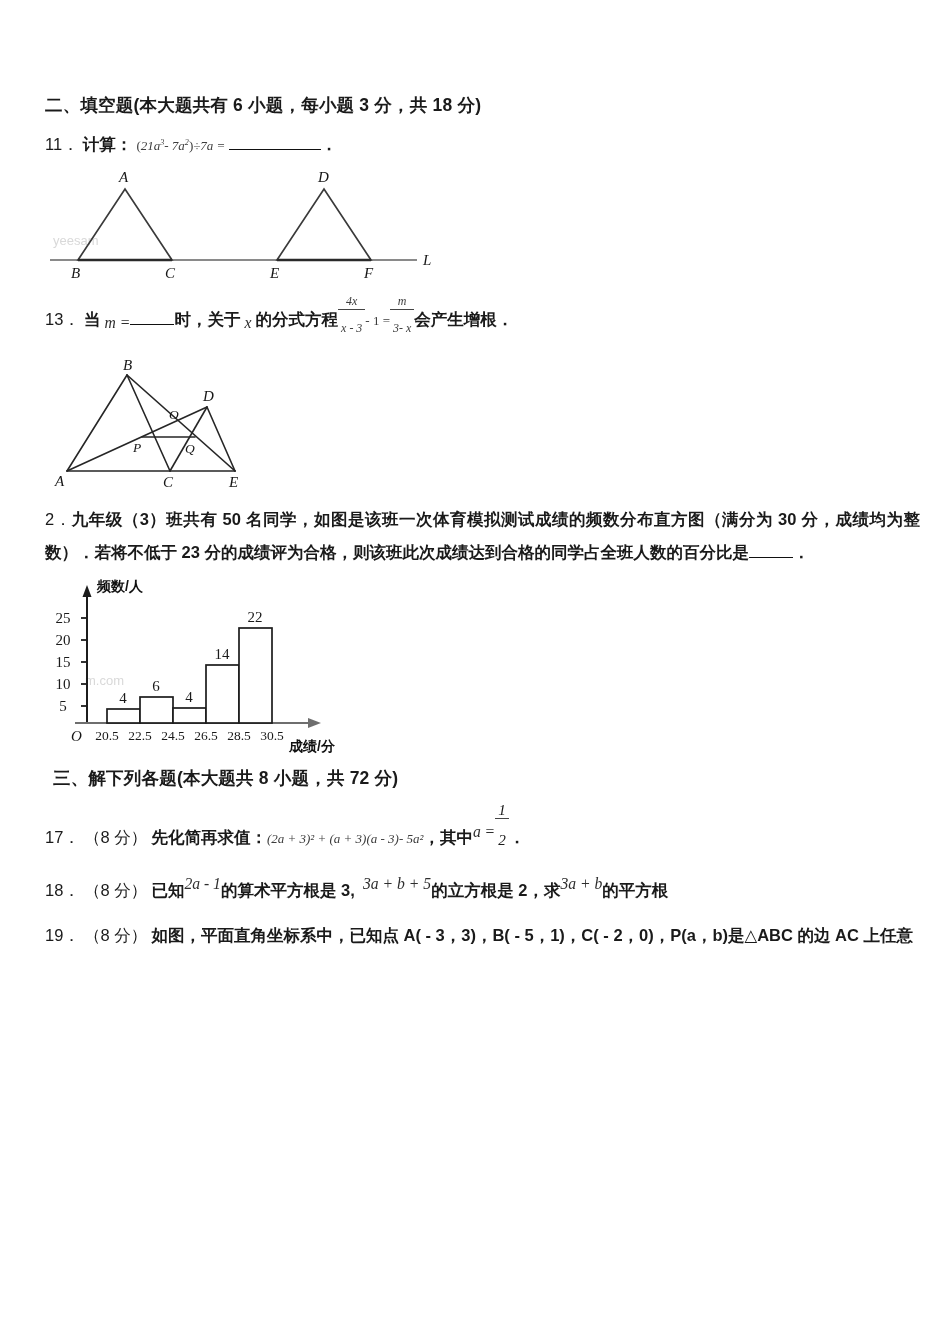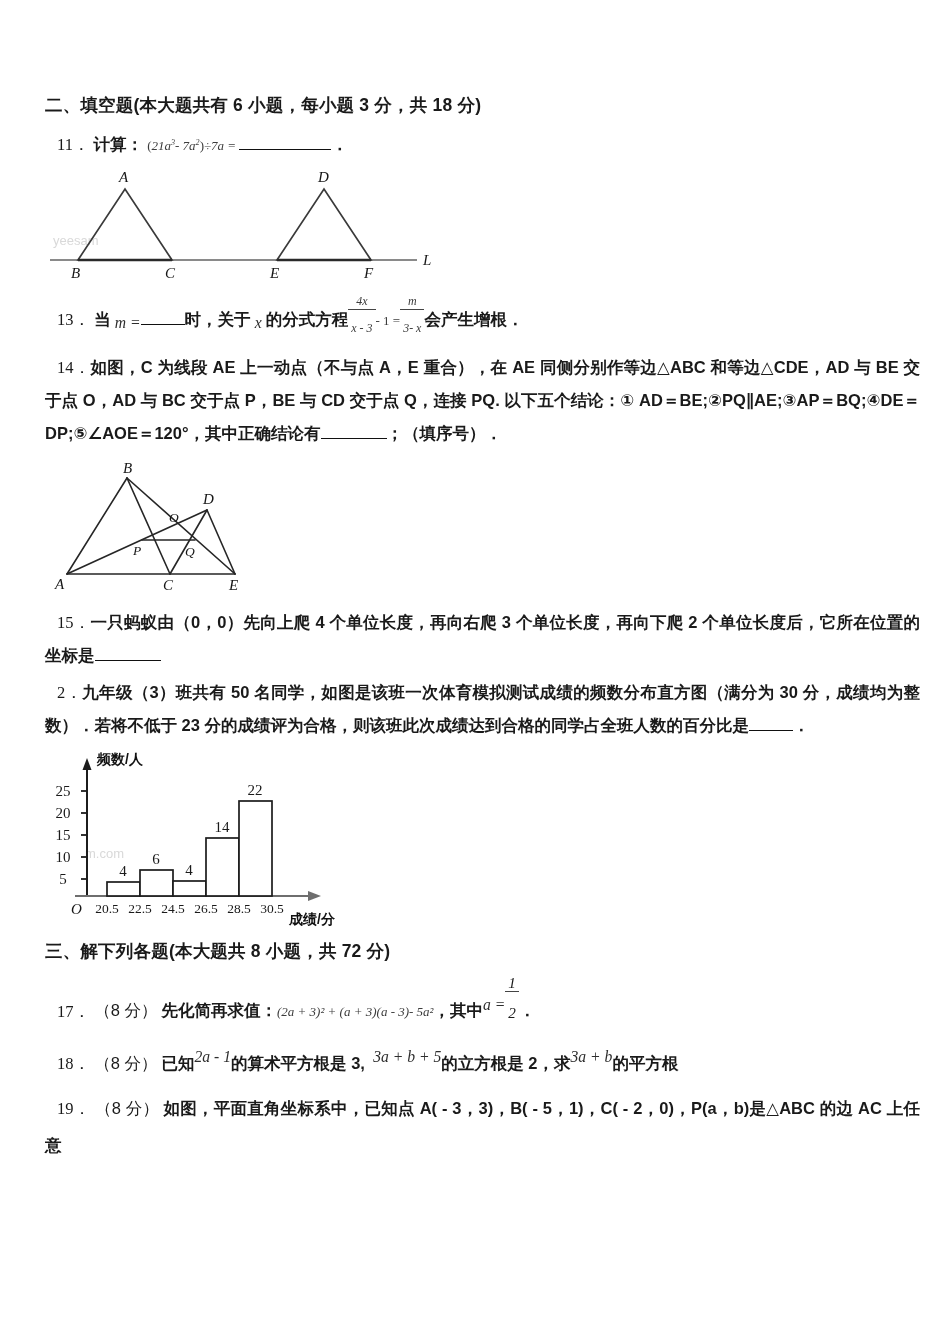--- a/index.html
+++ b/index.html
@@ -38,23 +38,22 @@
     line-height: 1.5;
   }
   .q {
     font-size: 16.5px;
     line-height: 2.0;
     margin: 0 0 4px 0;
     text-align: justify;
   }
   .q.bold { font-weight: bold; }
   .qnum {
-    font-family: Liberation Serif, serif;
+    font-family: Liberation Sans, sans-serif;
     font-weight: normal;
-    margin-left: 12px;
   }
   .cn { font-family: "Liberation Sans", "DejaVu Sans", sans-serif; font-weight: bold; }
   .cn-n { font-family: "Liberation Sans", "DejaVu Sans", sans-serif; }
 
   .blank {
     display: inline-block;
     border-bottom: 1.6px solid #111;
     vertical-align: baseline;
   }
   .bl-sm { width: 44px; }
@@ -175,23 +174,20 @@
     </div>
 
     <div class="q" style="line-height:2.2;">
       <span class="qnum">13．</span>
       <span class="cn">当</span>
       <span class="sup-math" style="vertical-align:-0.18em;">m =</span><span class="blank bl-sm"></span><span class="cn">时，关于</span>
       <span class="sup-math" style="vertical-align:-0.22em;">x</span>
       <span class="cn">的分式方程</span><span class="math"><span class="frac"><span class="num">4x</span><span class="den">x - 3</span></span><span class="up">- 1 =</span><span class="frac"><span class="num">m</span><span class="den">3- x</span></span></span><span class="cn">会产生增根．</span>
     </div>
 
-    <div class="q bold cn-n">
-      <span class="qnum" style="font-weight:normal;">14．</span><span>如图，C 为线段 AE 上一动点（不与点 A，E 重合），在 AE 同侧分别作等边△ABC 和等边△CDE，AD 与 BE 交于点 O，AD 与 BC 交于点 P，BE 与 CD 交于点 Q，连接 PQ. 以下五个结论：① AD＝BE;②PQ∥AE;③AP＝BQ;④DE＝DP;⑤∠AOE＝120°，其中正确结论有</span><span class="blank bl-md"></span><span>；（填序号）．</span>
-    </div>
 
     <div class="fig">
       <svg width="240" height="140" viewBox="0 0 240 140">
         <g stroke="#262626" stroke-width="1.6" fill="none" stroke-linecap="round">
 
           <line x1="22" y1="118" x2="190" y2="118"></line>
 
           <line x1="22" y1="118" x2="82" y2="22"></line>
           <line x1="82" y1="22" x2="125" y2="118"></line>
 
@@ -208,23 +204,20 @@
         <text class="lbl" x="158" y="48">D</text>
         <text class="lbl-sm" x="124" y="66">O</text>
         <text class="lbl-sm" x="88" y="99">P</text>
         <text class="lbl-sm" x="140" y="100">Q</text>
         <text class="lbl" x="10" y="133">A</text>
         <text class="lbl" x="118" y="134">C</text>
         <text class="lbl" x="184" y="134">E</text>
       </svg>
     </div>
 
-    <div class="q bold cn-n">
-      <span class="qnum" style="font-weight:normal;">15．</span><span>一只蚂蚁由（0，0）先向上爬 4 个单位长度，再向右爬 3 个单位长度，再向下爬 2 个单位长度后，它所在位置的坐标是</span><span class="blank bl-md"></span>
-    </div>
 
     <div class="q bold cn-n">
       <span class="qnum" style="font-weight:normal;">2．</span><span>九年级（3）班共有 50 名同学，如图是该班一次体育模拟测试成绩的频数分布直方图（满分为 30 分，成绩均为整数）．若将不低于 23 分的成绩评为合格，则该班此次成绩达到合格的同学占全班人数的百分比是</span><span class="blank bl-sm"></span><span>．</span>
     </div>
 
     <div class="fig">
       <svg width="320" height="180" viewBox="0 0 320 180">
         <text class="watermark" x="40" y="110">m.com</text>
 
         <line x1="42" y1="148" x2="42" y2="18" stroke="#1c1c1c" stroke-width="2"></line>
@@ -275,21 +268,21 @@
           <text class="axis-num-x" x="128" y="165" text-anchor="middle">24.5</text>
           <text class="axis-num-x" x="161" y="165" text-anchor="middle">26.5</text>
           <text class="axis-num-x" x="194" y="165" text-anchor="middle">28.5</text>
           <text class="axis-num-x" x="227" y="165" text-anchor="middle">30.5</text>
         </g>
 
         <text class="ax-title" x="244" y="176">成绩/分</text>
       </svg>
     </div>
 
-    <div class="sec-head cn" style="margin-top:2px;">三、解下列各题(本大题共 8 小题，共 72 分)</div>
+    <div class="sec-head cn" style="margin-top:2px;margin-left:8px;">三、解下列各题(本大题共 8 小题，共 72 分)</div>
 
     <div class="q" style="line-height:2.4;">
       <span class="qnum">17．</span>
       <span class="cn-n">（8 分）</span>
       <span class="cn">先化简再求值：</span><span class="math">(2a + 3)² + (a + 3)(a - 3)- 5a²</span><span class="cn">，其中</span><span class="sup-math">a =</span><span class="frac" style="vertical-align:-0.1em;"><span class="num">1</span><span class="den">2</span></span><span class="cn">．</span>
     </div>
 
     <div class="q" style="line-height:2.6;">
       <span class="qnum">18．</span>
       <span class="cn-n">（8 分）</span>

